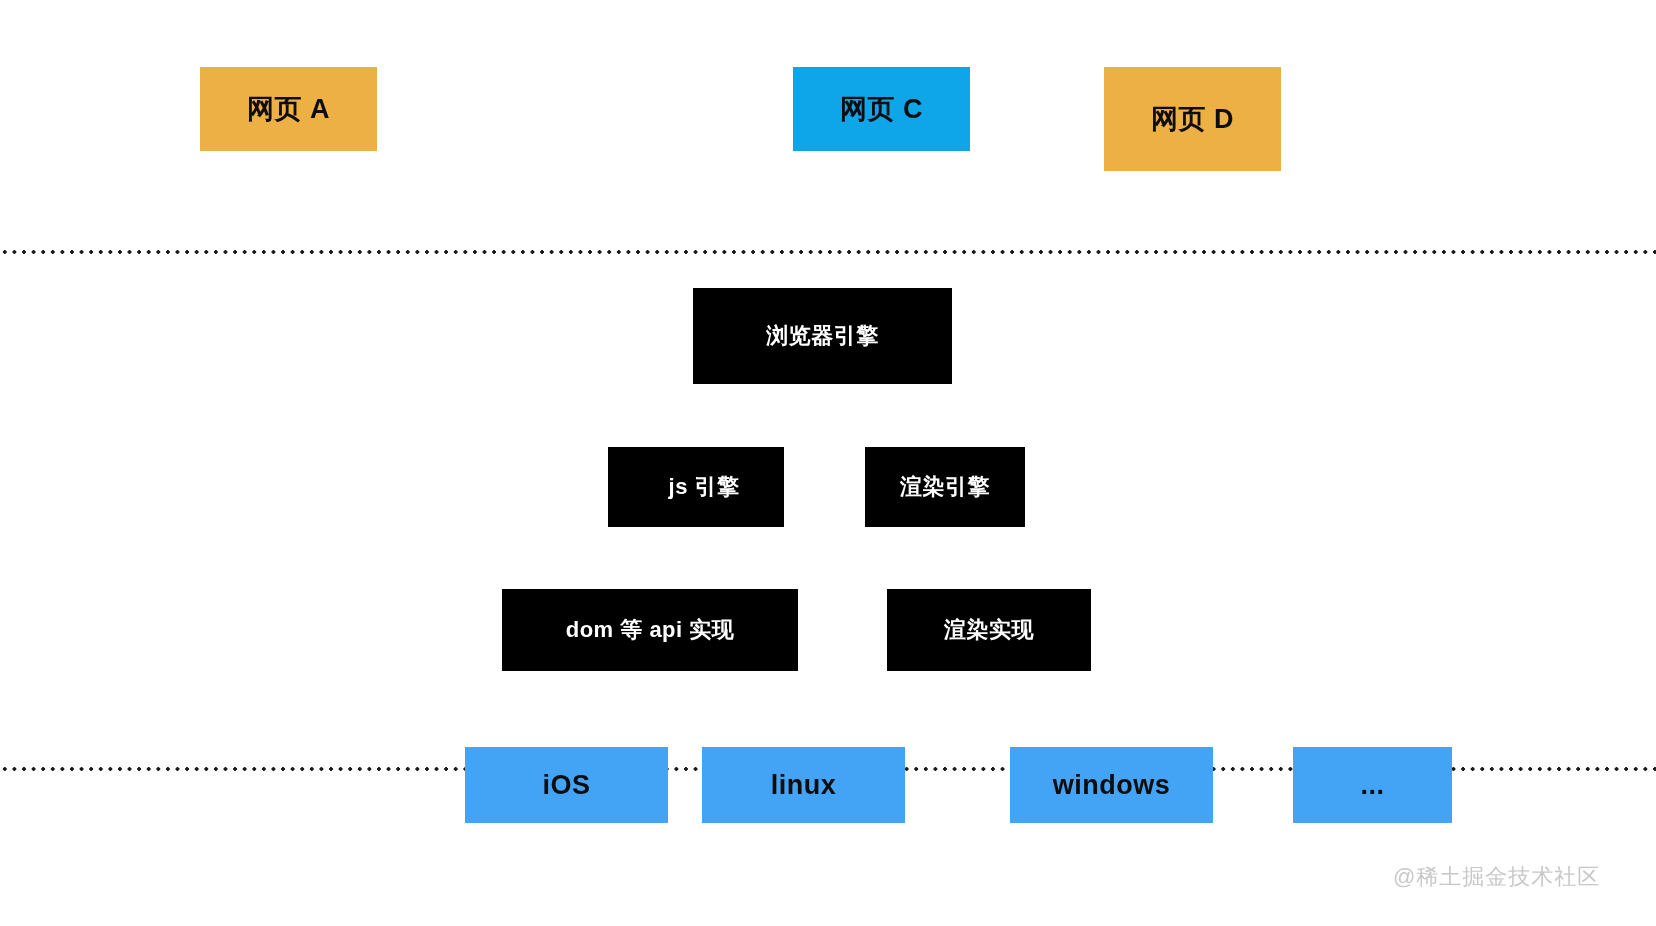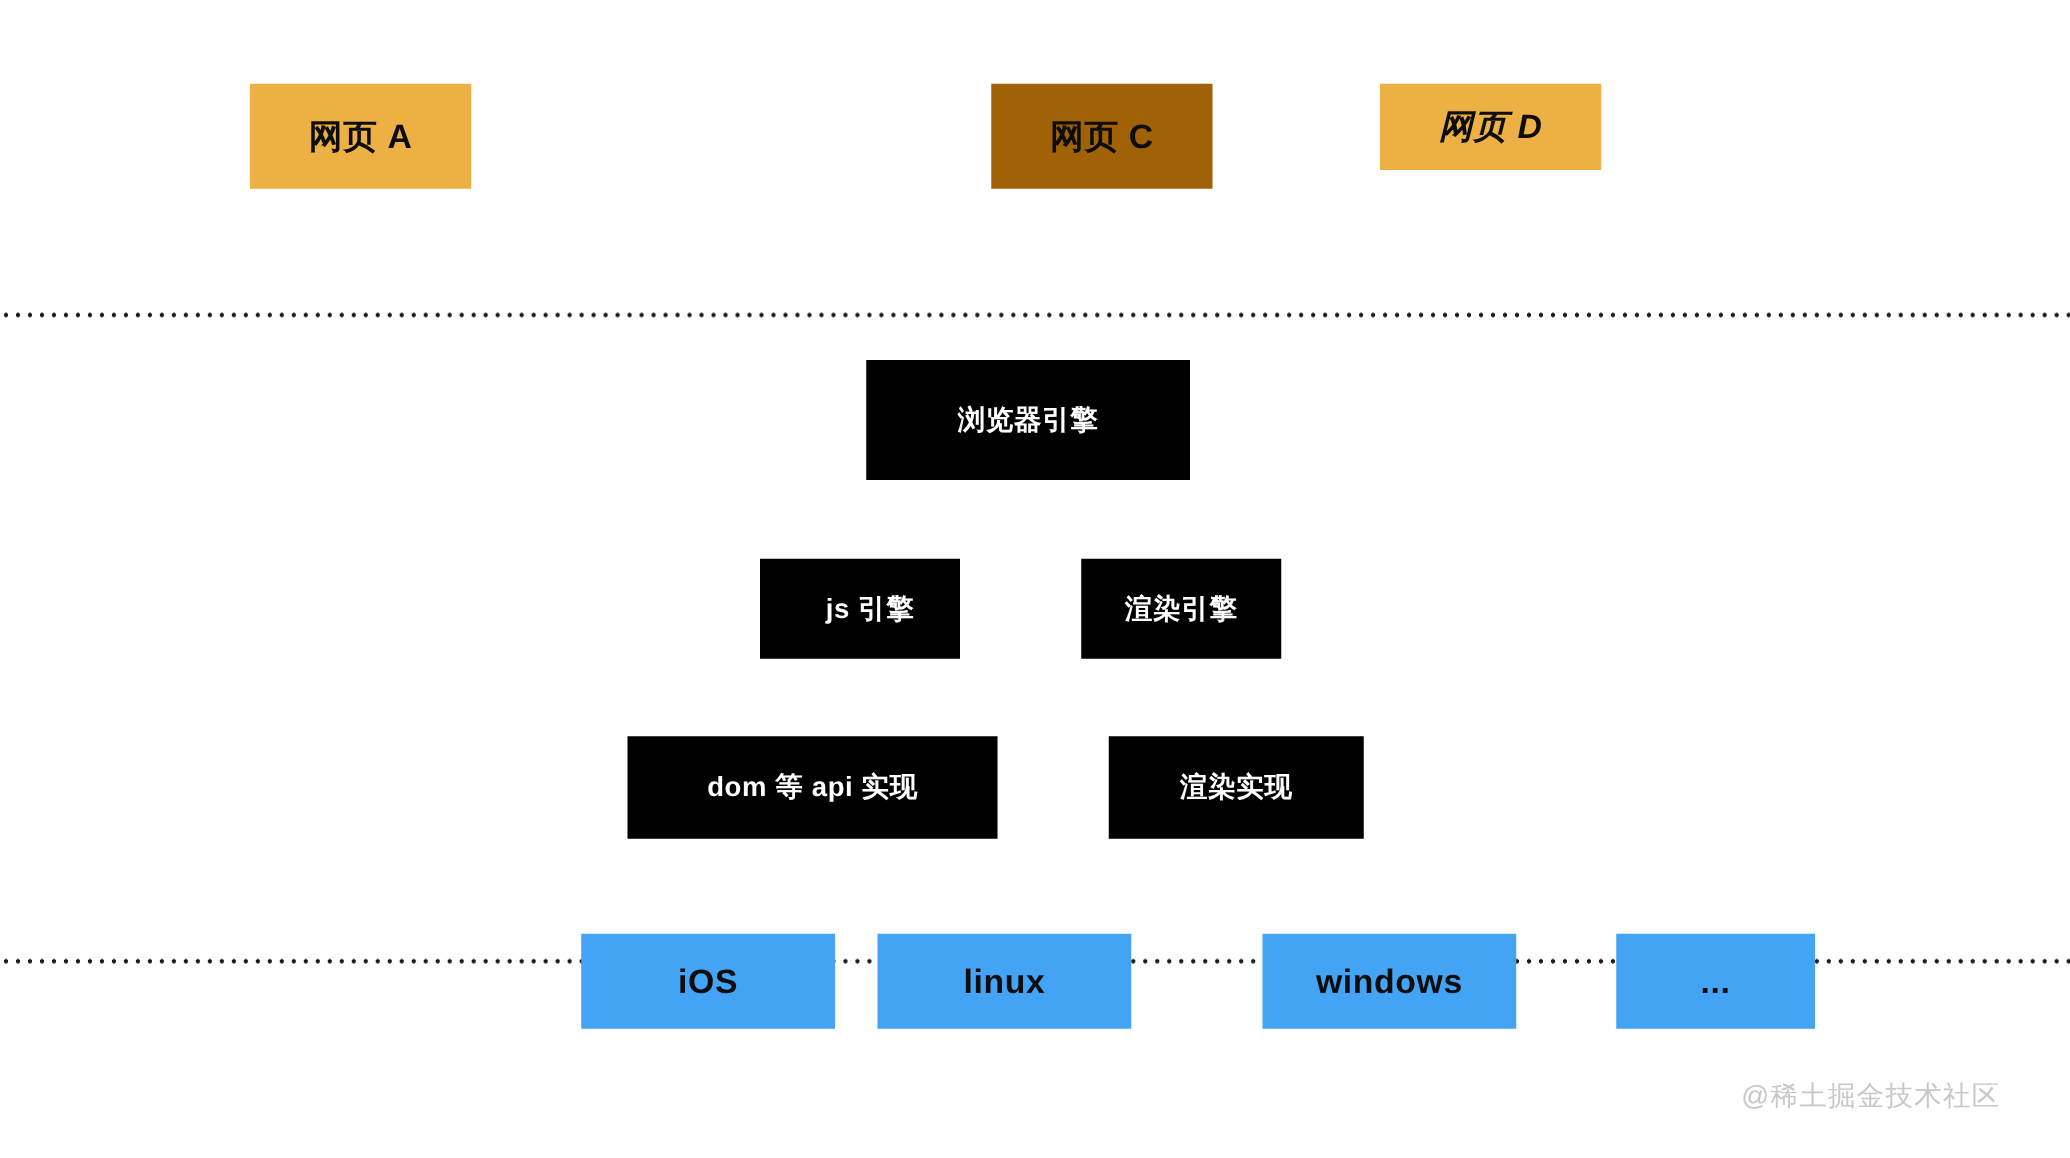--- a/index.html
+++ b/index.html
@@ -62,27 +62,27 @@
     letter-spacing: 1px;
     white-space: nowrap;
   }
 </style>
 </head>
 <body>
 
 <div id="diagram" style="width: 1656px; height: 926px; background: rgb(255, 255, 255);">
 
   <div class="box box-page" style="left: 200px; top: 67px; width: 177px; height: 84px; background: rgb(237, 176, 68); color: rgb(13, 13, 13);">网页 A</div>
-  <div class="box box-page" style="left: 793px; top: 67px; width: 177px; height: 84px; background: #a16207; color: rgb(13, 13, 13);">网页 C</div>
-  <div class="box box-page" style="left: 1104px; top: 67px; width: 177px; height: 69px; background: rgb(237, 176, 68); color: rgb(13, 13, 13); font-style: italic;">网页 D</div>
+  <div class="box box-page" style="left: 793px; top: 67px; width: 177px; height: 84px; background: #0ea5e9; color: rgb(13, 13, 13);">网页 C</div>
+  <div class="box box-page" style="left: 1104px; top: 67px; width: 177px; height: 104px; background: rgb(237, 176, 68); color: rgb(13, 13, 13);">网页 D</div>
 
   <div class="divider" style="top: 250px;"></div>
 
   <div class="box box-engine" style="left: 693px; top: 288px; width: 259px; height: 96px; background: rgb(0, 0, 0); color: rgb(255, 255, 255);">浏览器引擎</div>
-  <div class="box box-engine" style="left: 608px; top: 447px; width: 160px; height: 80px; background: rgb(0, 0, 0); color: rgb(255, 255, 255); padding-left: 16px;">js 引擎</div>
+  <div class="box box-engine" style="left: 608px; top: 447px; width: 176px; height: 80px; background: rgb(0, 0, 0); color: rgb(255, 255, 255); padding-left: 16px;">js 引擎</div>
   <div class="box box-engine" style="left: 865px; top: 447px; width: 160px; height: 80px; background: rgb(0, 0, 0); color: rgb(255, 255, 255);">渲染引擎</div>
   <div class="box box-engine" style="left: 502px; top: 589px; width: 296px; height: 82px; background: rgb(0, 0, 0); color: rgb(255, 255, 255);">dom 等 api 实现</div>
   <div class="box box-engine" style="left: 887px; top: 589px; width: 204px; height: 82px; background: rgb(0, 0, 0); color: rgb(255, 255, 255);">渲染实现</div>
 
   <div class="divider" style="top: 767px;"></div>
 
   <div class="box box-os" style="left: 421px; top: 747px; width: 203px; height: 76px; background: rgb(67, 163, 245); color: rgb(13, 13, 13); margin-left: 44px;">iOS</div>
   <div class="box box-os" style="left: 702px; top: 747px; width: 203px; height: 76px; background: rgb(67, 163, 245); color: rgb(13, 13, 13);">linux</div>
   <div class="box box-os" style="left: 1010px; top: 747px; width: 203px; height: 76px; background: rgb(67, 163, 245); color: rgb(13, 13, 13);">windows</div>
   <div class="box box-os" style="left: 1293px; top: 747px; width: 159px; height: 76px; background: rgb(67, 163, 245); color: rgb(13, 13, 13);">...</div>

